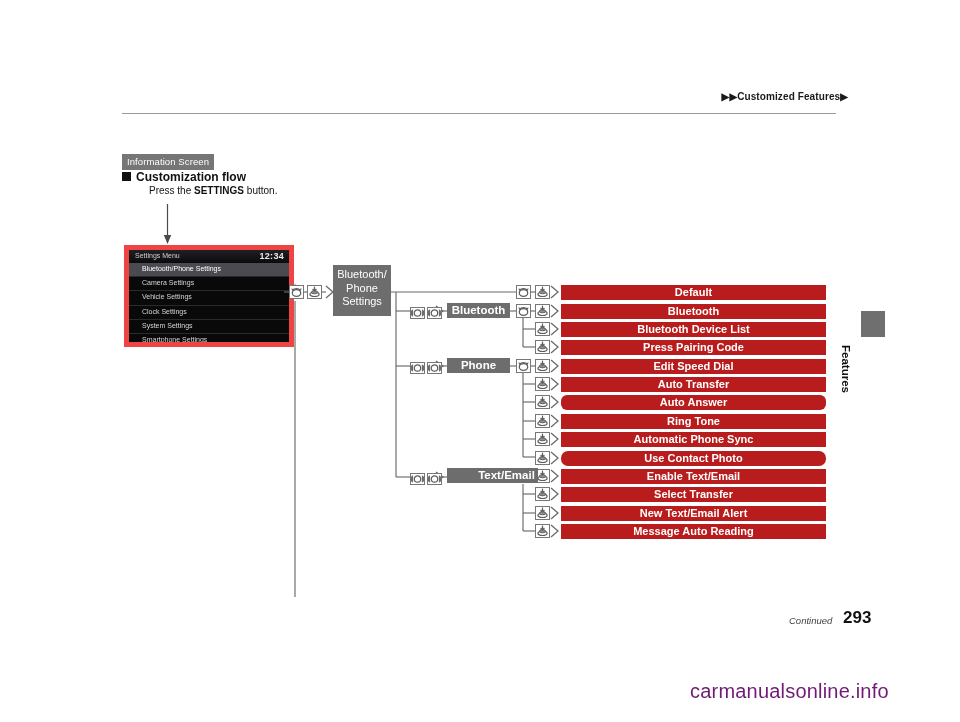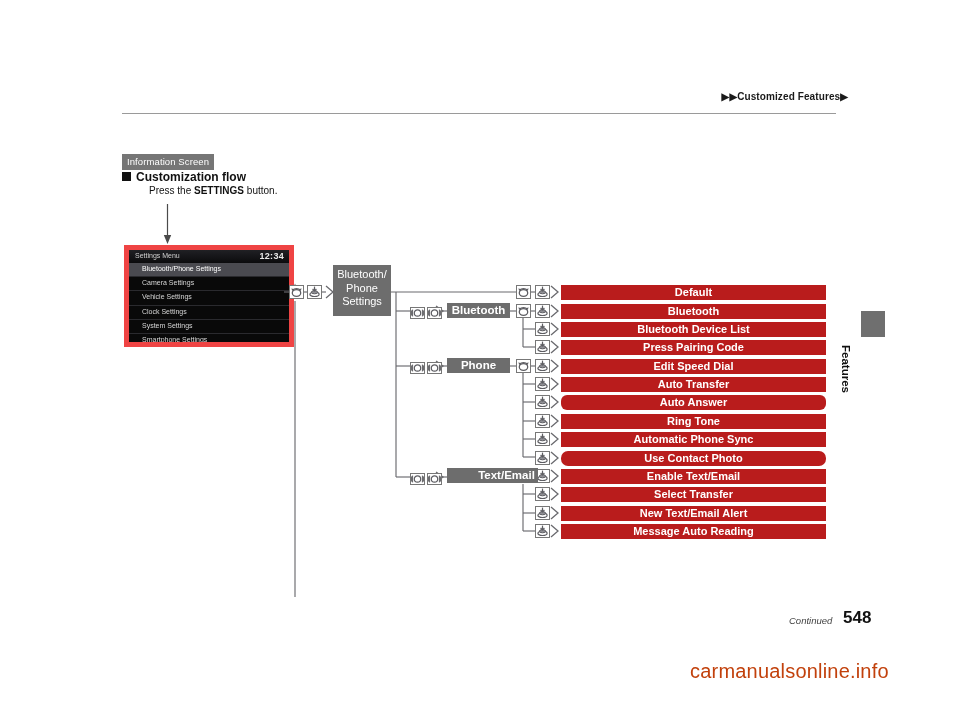--- a/index.html
+++ b/index.html
@@ -29,21 +29,21 @@
   }
 
   
   .cont{
     position:absolute;left:789px;top:615px;font-size:9.5px;font-style:italic;color:#444;
   }
   .pgno{
     position:absolute;left:843px;top:608px;font-size:17px;font-weight:700;color:#111;
   }
   .wmark{
-    position:absolute;left:690px;top:660px;font-size:20px;color:#c2410c;
+    position:absolute;left:690px;top:680px;font-size:20px;color:#701a75;
     font-family:"Liberation Sans", sans-serif;letter-spacing:.2px;
   }
 
   
   .tagbox{
     position:absolute;left:122px;top:154px;background:#767676;color:#fff;
     font-size:9.5px;padding:2px 5px 3px 5px;letter-spacing:.1px;white-space:nowrap;
   }
   .h-flow{
     position:absolute;left:122px;top:170px;font-size:12px;font-weight:700;color:#111;
@@ -454,16 +454,16 @@
     <div>Bluetooth/</div>
     <div>Phone</div>
     <div>Settings</div>
   </div>
 
   <div class="lab lab-bluetooth">Bluetooth</div>
   <div class="lab lab-phone">Phone</div>
   <div class="lab lab-text">Text/Email</div>
 
   <div class="cont">Continued</div>
-  <div class="pgno">548</div>
+  <div class="pgno">293</div>
   <div class="wmark">carmanualsonline.info</div>
 
 </div>
 
 </body></html>

